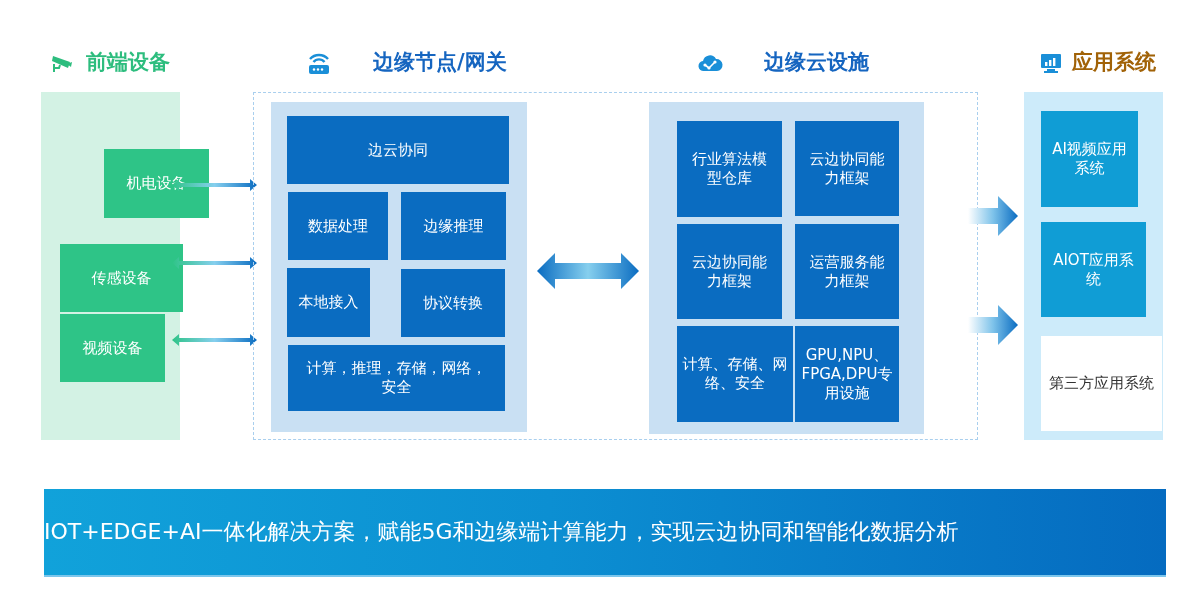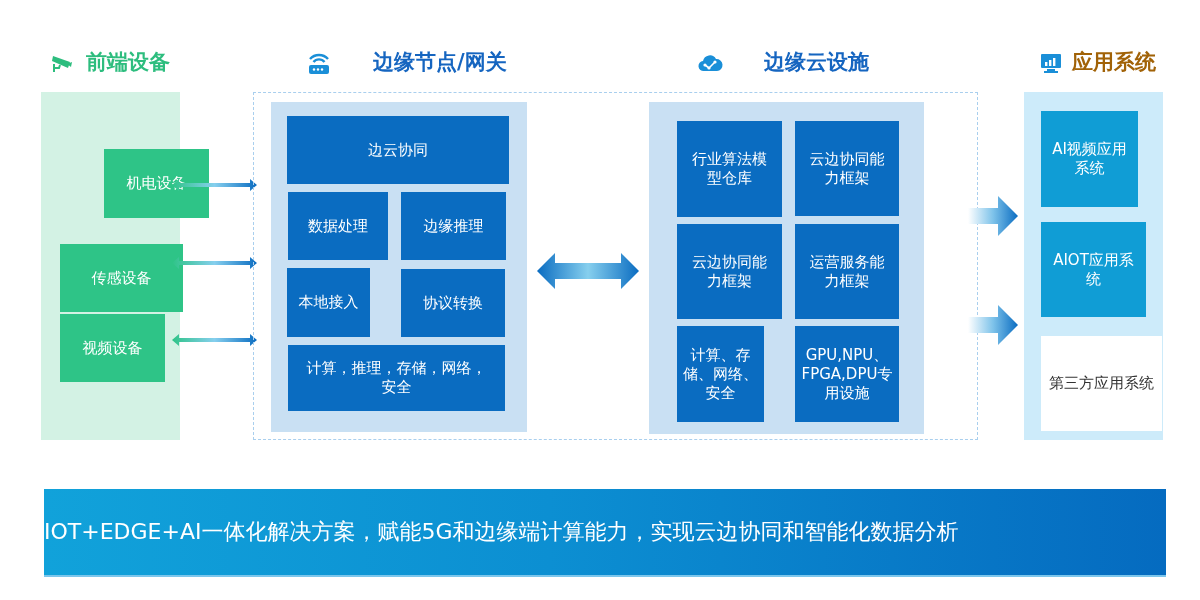--- a/index.html
+++ b/index.html
@@ -124,21 +124,21 @@
     </linearGradient>
   </defs>
   <polygon points="0,18 18,0 18,10 84,10 84,0 102,18 84,36 84,26 18,26 18,36" fill="url(#gb)"></polygon>
 </svg>
 
 <div class="col" style="left:649px; top:102px; width:275px; height:332px; background:#c9e0f3;"></div>
 <div class="box blue-box" style="left:677px; top:121px; width:105px; height:96px;">行业算法模型仓库</div>
 <div class="box blue-box" style="left:795px; top:121px; width:104px; height:95px;">云边协同能力框架</div>
 <div class="box blue-box" style="left:677px; top:224px; width:105px; height:95px;">云边协同能力框架</div>
 <div class="box blue-box" style="left:795px; top:224px; width:104px; height:95px;">运营服务能力框架</div>
-<div class="box blue-box" style="left:677px; top:326px; width:87px; height:96px; padding:0 4px;">计算、存储、网络、安全</div>
+<div class="box blue-box" style="left:677px; top:326px; width:116px; height:96px; padding:0 4px;">计算、存储、网络、安全</div>
 <div class="box blue-box" style="left:795px; top:326px; width:104px; height:96px; padding:0 2px;">GPU,NPU、FPGA,DPU专用设施</div>
 
 <svg class="arrow" style="left:968px; top:196px;" width="50" height="40">
   <defs>
     <linearGradient id="gc" x1="0" x2="1">
       <stop offset="0" stop-color="#ffffff"></stop>
         <stop offset="0.5" stop-color="#7ec3ea"></stop>
         <stop offset="1" stop-color="#0a6cc1"></stop>
     </linearGradient>
   </defs>

